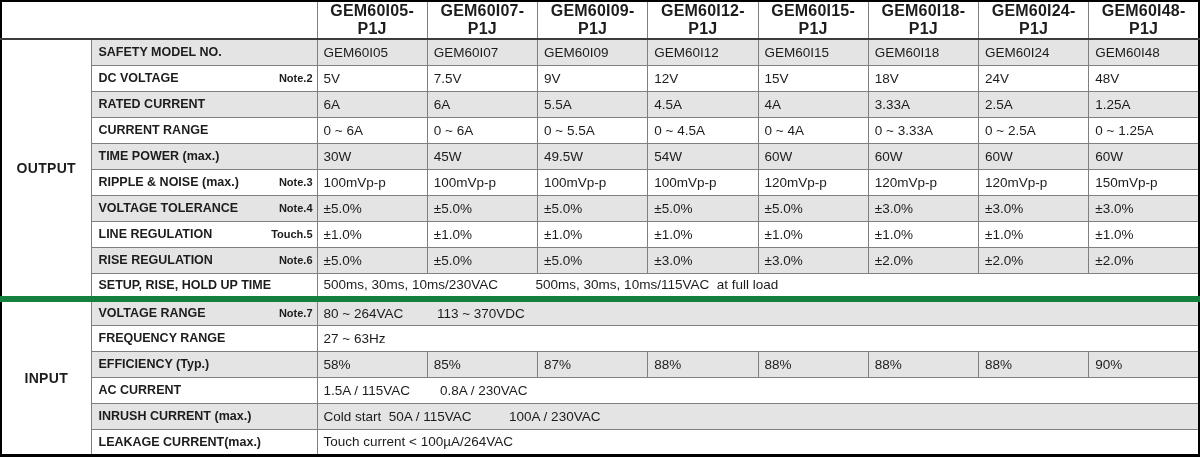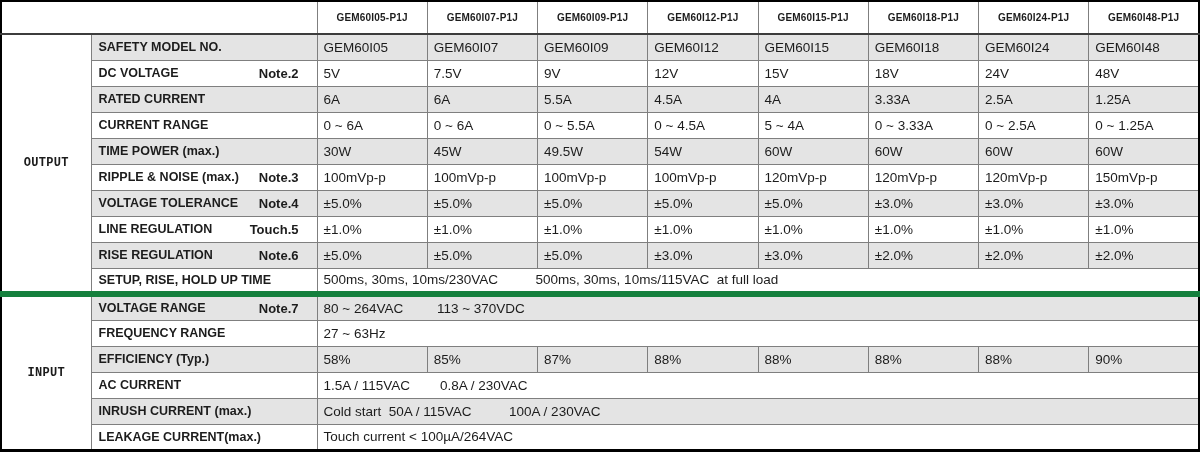--- a/index.html
+++ b/index.html
@@ -20,48 +20,47 @@
   th, td {
     border: 1px solid #7f7f7f;
     overflow: hidden;
     vertical-align: middle;
     box-sizing: border-box;
   }
   thead tr { height: 33px; }
   tbody tr { height: 26px; }
   thead th {
     background: #ffffff;
-    font-size: 10px;
+    font-size: 16px;
     font-weight: bold;
     text-align: center;
     border-bottom: 2px solid #3c3c3c;
     letter-spacing: 0.2px;
     padding: 0 9px;
   }
   th.corner { background: #ffffff; }
   td.sec {
     background: #ffffff !important;
     font-weight: bold;
-    font-size: 12px;
+    font-size: 14px;
     text-align: center;
     letter-spacing: 0.3px;
-    font-family: Liberation Mono, monospace;
   }
   td.label {
     position: relative;
     font-weight: bold;
     font-size: 12.5px;
     padding: 0 4px 0 7px;
     white-space: nowrap;
   }
   td.label .note {
     position: absolute;
-    right: 18px; top: 50%;
+    right: 4px; top: 50%;
     transform: translateY(-50%);
-    font-size: 13px;
+    font-size: 11px;
     font-weight: bold;
   }
   td.val {
     font-size: 13.5px;
     padding: 0 2px 0 6px;
     white-space: pre;
   }
   tr.g td { background: #e4e4e4; }
   tr.sect td { border-top: 6px solid #15803d; }
 </style>
@@ -128,21 +127,21 @@
       <td class="val">3.33A</td>
       <td class="val">2.5A</td>
       <td class="val">1.25A</td>
     </tr>
     <tr>
       <td class="label"><span class="lbl">CURRENT RANGE</span><span class="note"></span></td>
       <td class="val">0 ~ 6A</td>
       <td class="val">0 ~ 6A</td>
       <td class="val">0 ~ 5.5A</td>
       <td class="val">0 ~ 4.5A</td>
-      <td class="val">5 ~ 4A</td>
+      <td class="val">0 ~ 4A</td>
       <td class="val">0 ~ 3.33A</td>
       <td class="val">0 ~ 2.5A</td>
       <td class="val">0 ~ 1.25A</td>
     </tr>
     <tr class="g">
       <td class="label"><span class="lbl">TIME POWER (max.)</span><span class="note"></span></td>
       <td class="val">30W</td>
       <td class="val">45W</td>
       <td class="val">49.5W</td>
       <td class="val">54W</td>

